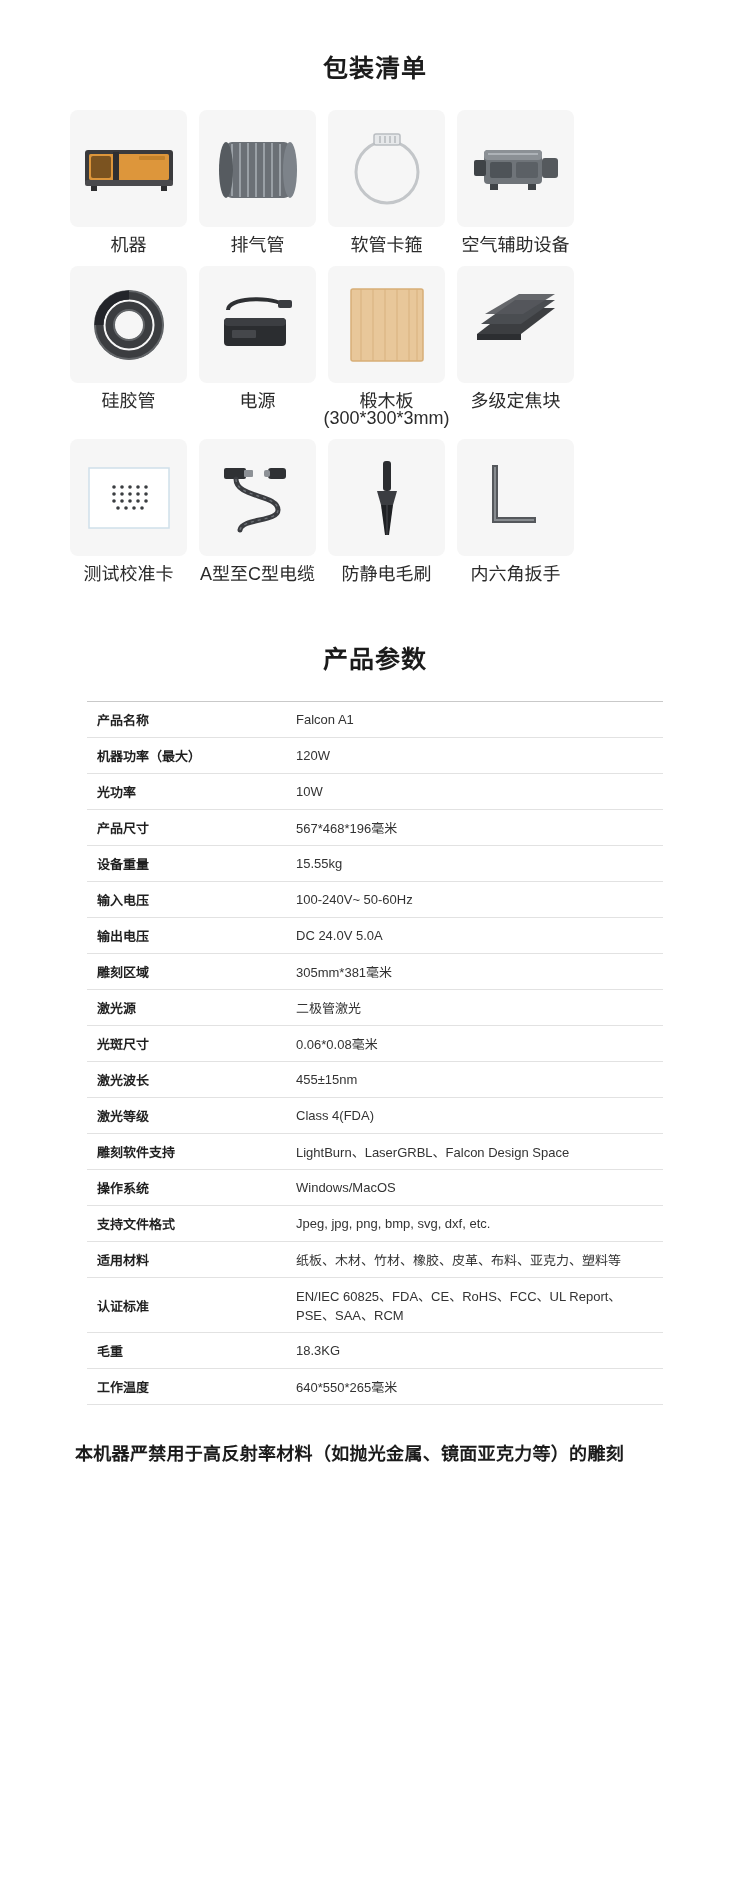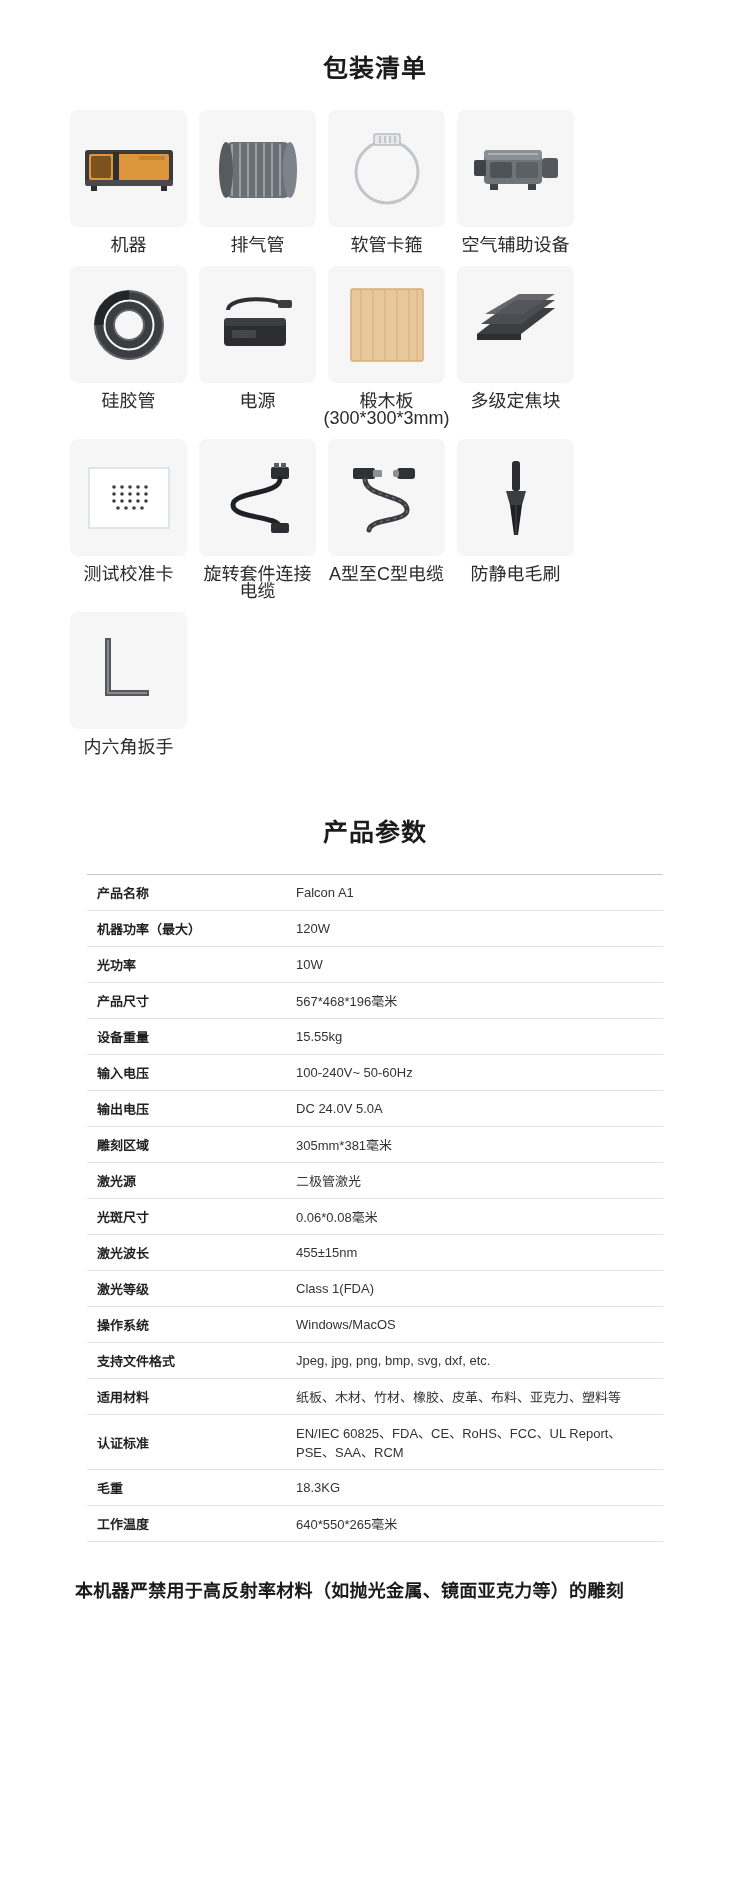--- a/index.html
+++ b/index.html
@@ -273,32 +273,20 @@
             <circle cx="32" cy="43" r="1.8"></circle>
               <circle cx="40" cy="43" r="1.8"></circle>
               <circle cx="48" cy="43" r="1.8"></circle>
               <circle cx="56" cy="43" r="1.8"></circle>
           </g>
         </svg>
       </div>
       <div class="pack-label">测试校准卡</div>
     </div>
 
-    <div class="pack-item">
-      <div class="pack-thumb">
-        <svg class="art" width="90" height="74" viewBox="0 0 90 74">
-          <rect x="58" y="6" width="18" height="12" rx="2" fill="#2c2e31"></rect>
-          <rect x="61" y="2" width="5" height="5" fill="#5a5d61"></rect>
-          <rect x="68" y="2" width="5" height="5" fill="#5a5d61"></rect>
-          <path d="M67 18 C67 34, 20 30, 20 44 C20 58, 64 54, 67 66" fill="none" stroke="#1f2124" stroke-width="5" stroke-linecap="round"></path>
-          <rect x="58" y="62" width="18" height="10" rx="2" fill="#2c2e31"></rect>
-        </svg>
-      </div>
-      <div class="pack-label">旋转套件连接电缆</div>
-    </div>
 
     <div class="pack-item">
       <div class="pack-thumb">
         <svg class="art" width="92" height="76" viewBox="0 0 92 76">
           <rect x="12" y="8" width="22" height="11" rx="2" fill="#2f3134"></rect>
           <rect x="32" y="10" width="9" height="7" rx="1" fill="#8d9196"></rect>
           <rect x="56" y="8" width="18" height="11" rx="3" fill="#2f3134"></rect>
           <rect x="52" y="10" width="6" height="7" rx="2" fill="#8d9196"></rect>
           <path d="M24 19 C24 38, 66 34, 66 50 C66 62, 30 58, 28 70" fill="none" stroke="#3a3c40" stroke-width="5" stroke-linecap="round"></path>
           <path d="M24 19 C24 38, 66 34, 66 50 C66 62, 30 58, 28 70" fill="none" stroke="#6d7176" stroke-width="1.4" stroke-dasharray="3 4"></path>
@@ -374,21 +362,25 @@
       <tr>
           <td class="k">光斑尺寸</td>
           <td class="v">0.06*0.08毫米</td>
         </tr>
       <tr>
           <td class="k">激光波长</td>
           <td class="v">455±15nm</td>
         </tr>
       <tr>
           <td class="k">激光等级</td>
-          <td class="v">Class 1(FDA)</td>
+          <td class="v">Class 4(FDA)</td>
+        </tr>
+      <tr>
+          <td class="k">雕刻软件支持</td>
+          <td class="v">LightBurn、LaserGRBL、Falcon Design Space</td>
         </tr>
       <tr>
           <td class="k">操作系统</td>
           <td class="v">Windows/MacOS</td>
         </tr>
       <tr>
           <td class="k">支持文件格式</td>
           <td class="v">Jpeg, jpg, png, bmp, svg, dxf, etc.</td>
         </tr>
       <tr>

